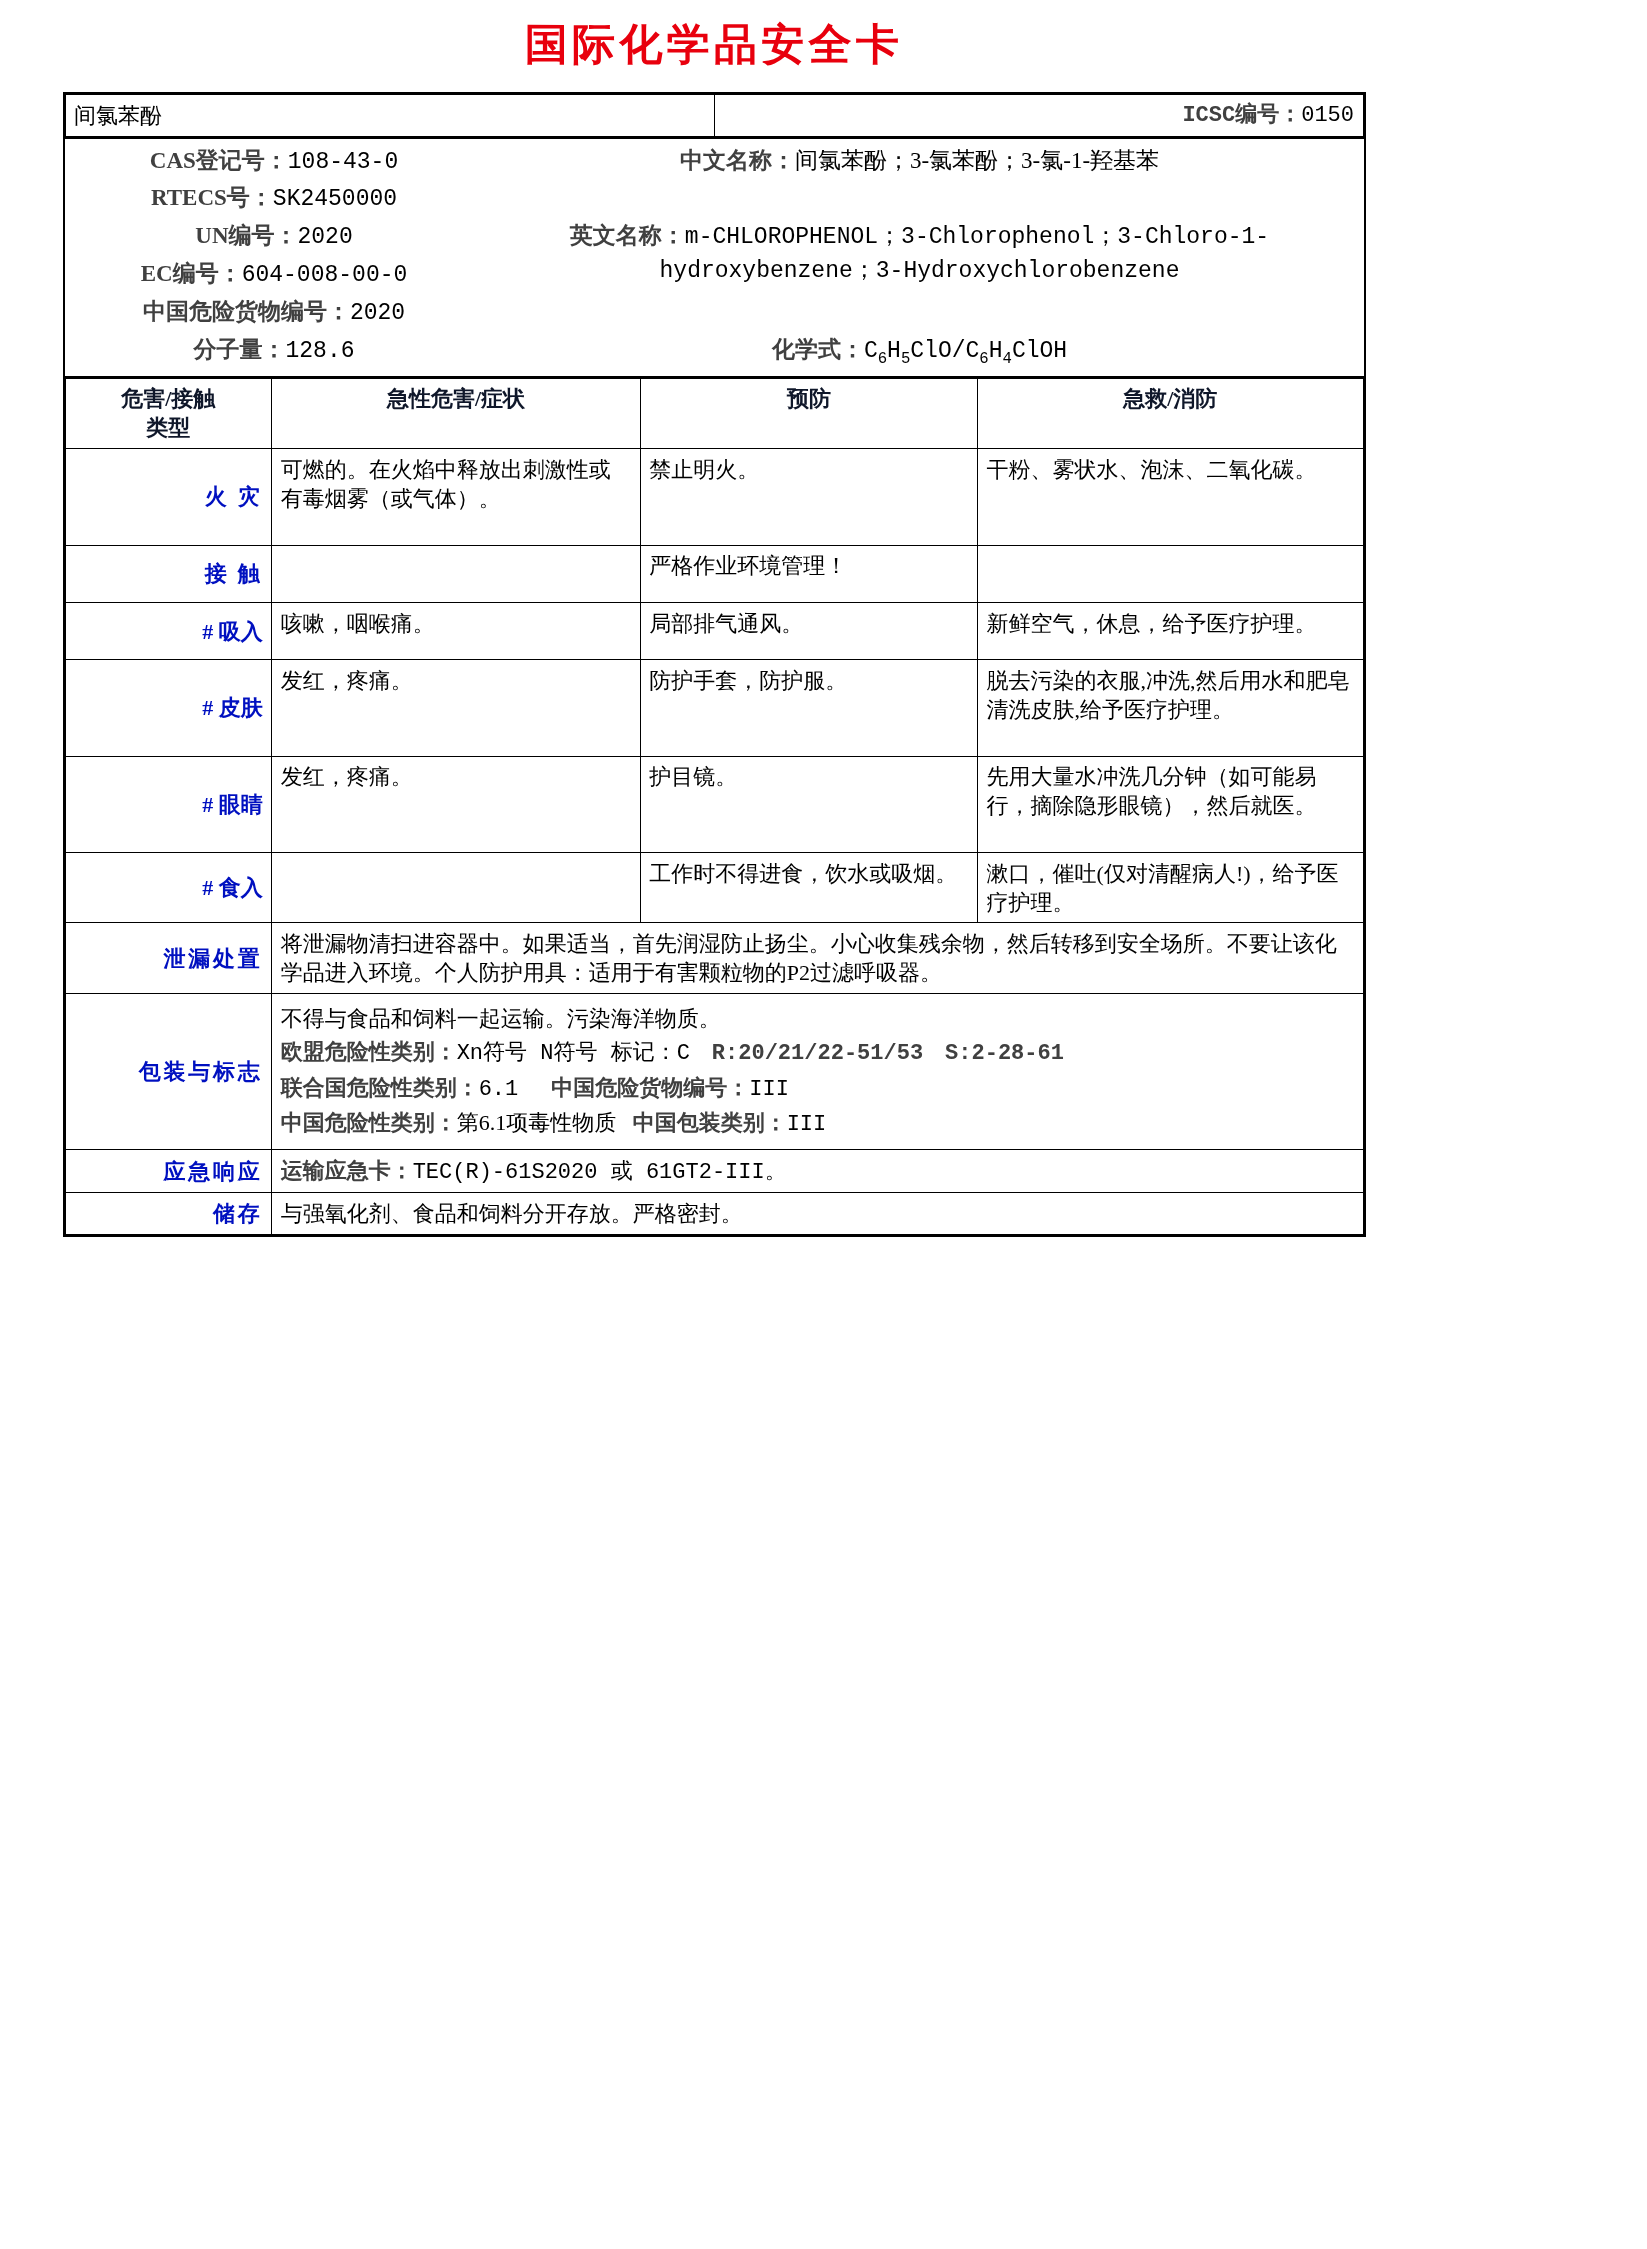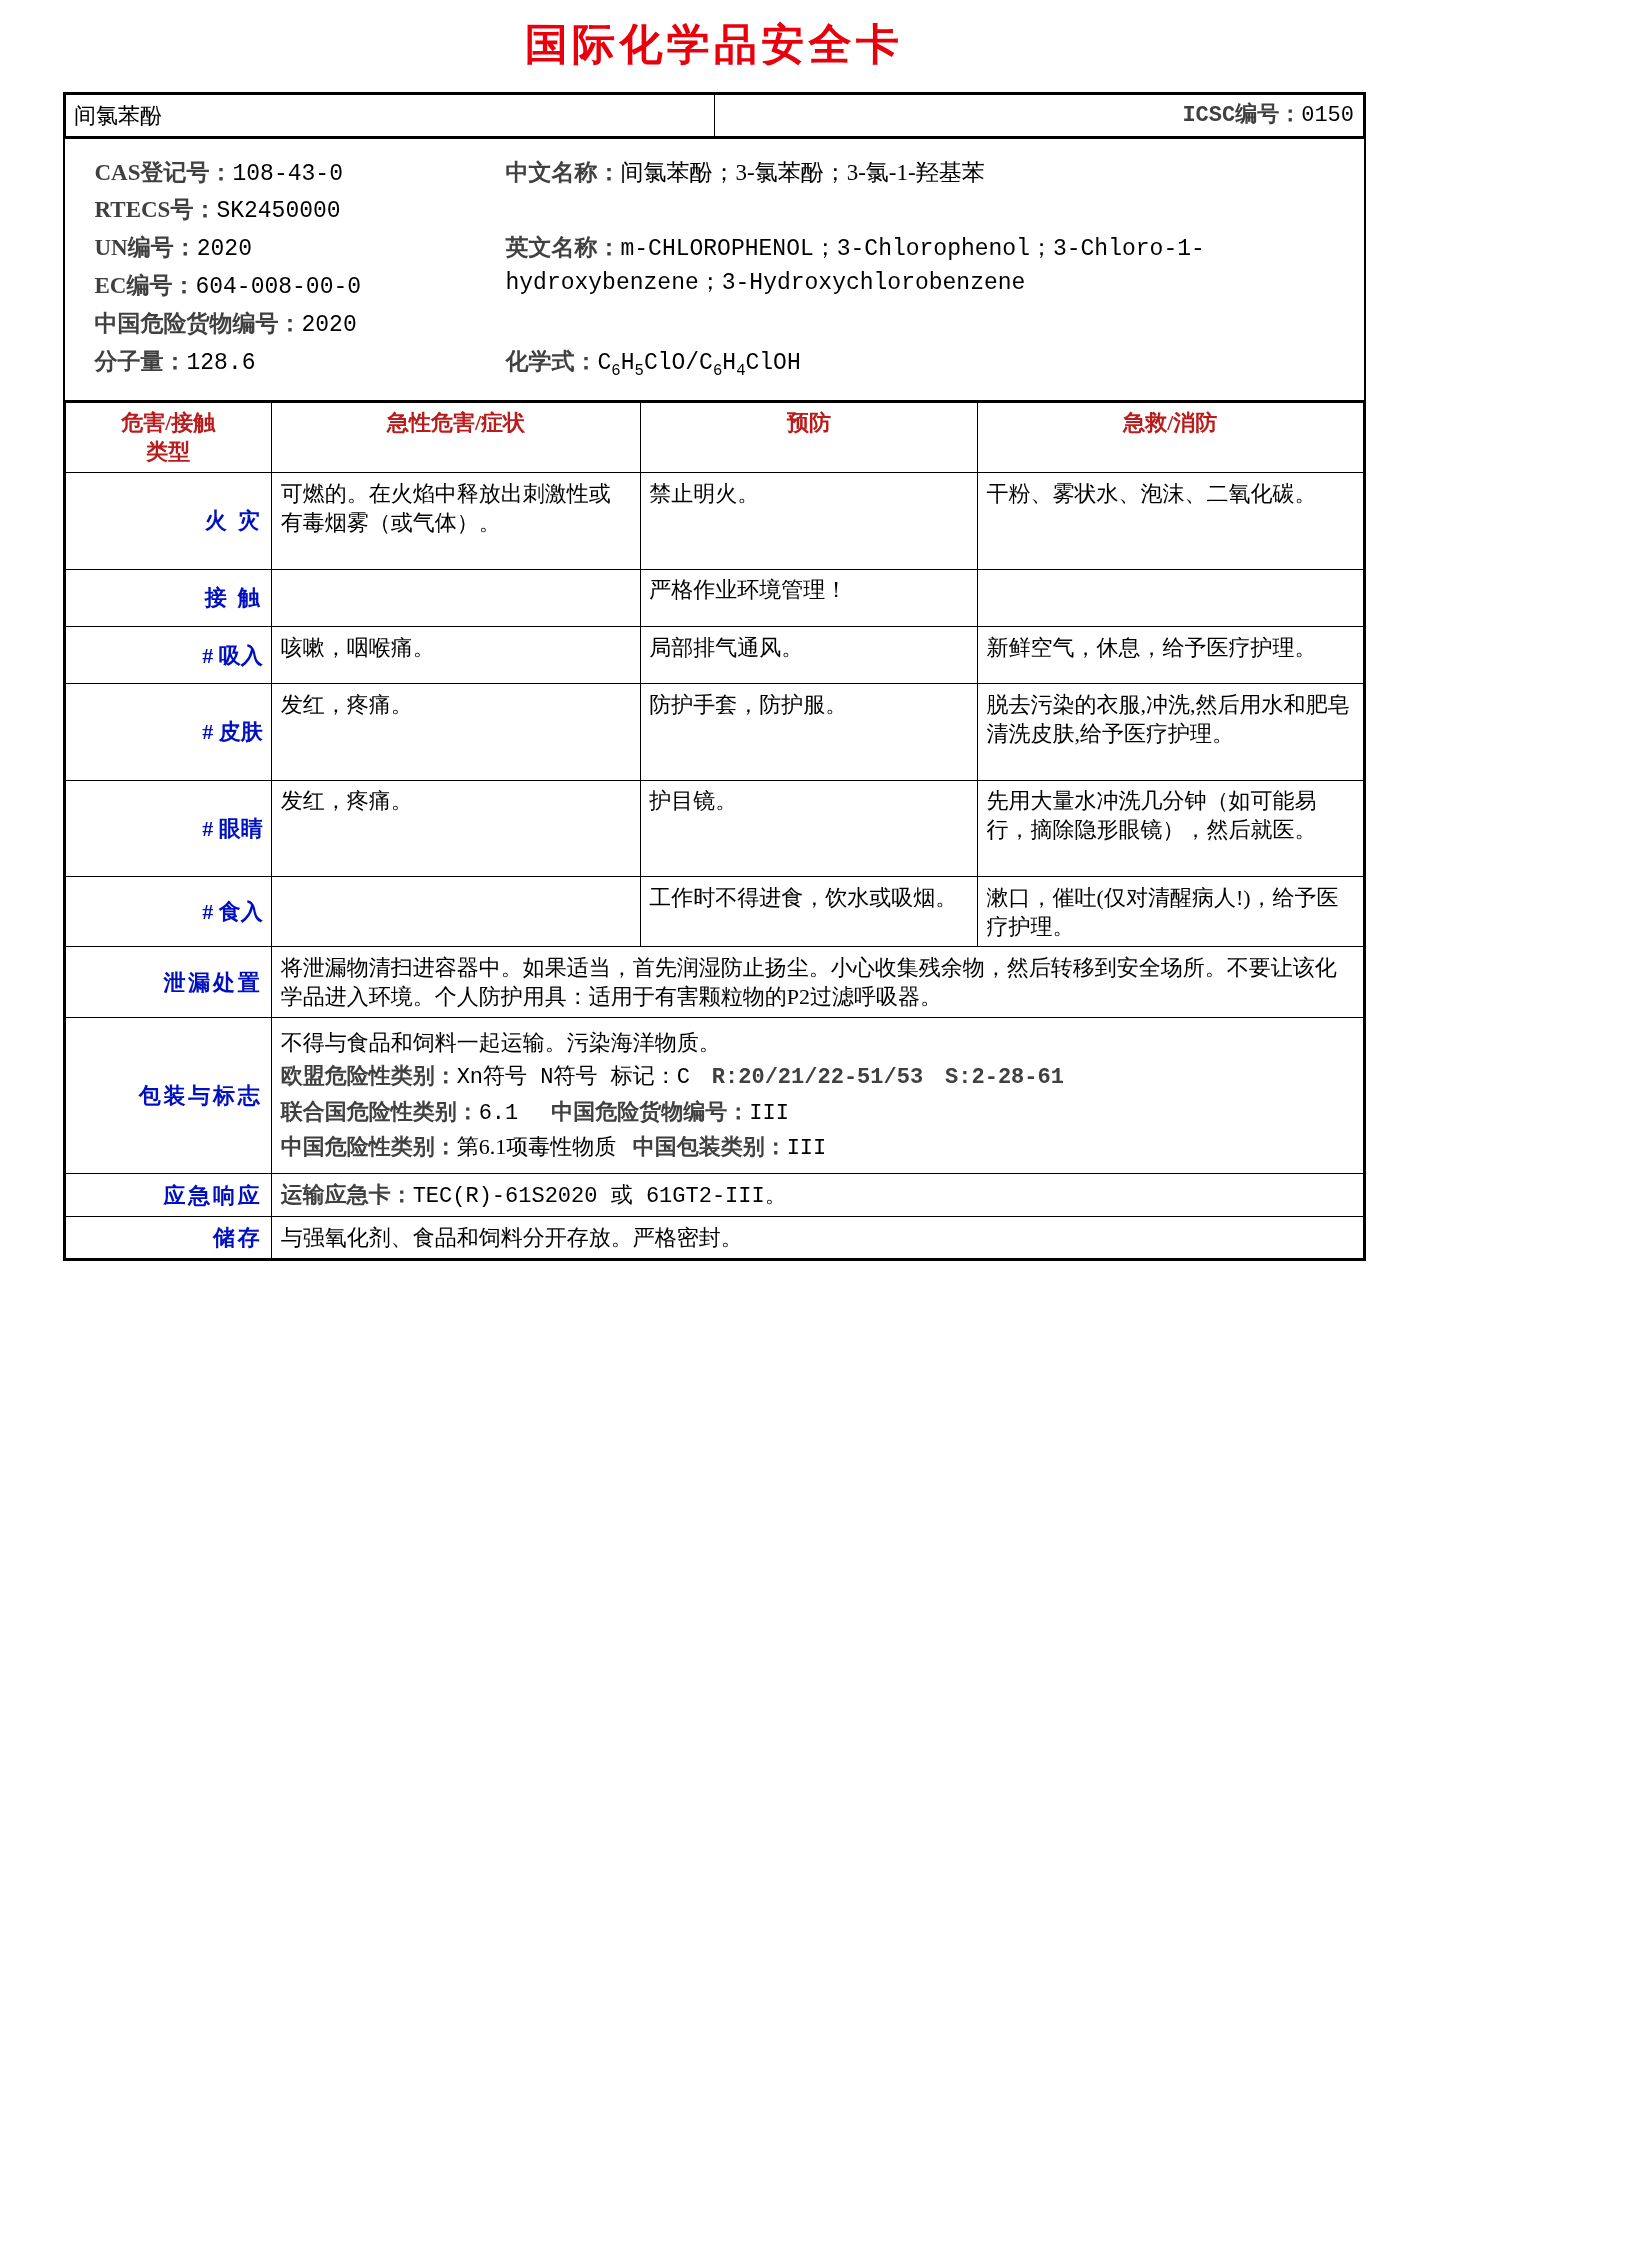--- a/index.html
+++ b/index.html
@@ -64,41 +64,42 @@
     font-weight: bold;
   }
   .mono {
     font-family: "Liberation Mono", "DejaVu Sans Mono", monospace;
   }
 
   
   .idblock {
     border-top: 2.1px solid #000;
     border-bottom: 2.1px solid #000;
-    padding: 16px;
+    padding: 4px;
+    text-align: center;
   }
   table.idtbl {
     width: 100%;
     border-collapse: collapse;
     table-layout: fixed;
   }
   table.idtbl td {
     border: none;
     vertical-align: top;
     padding: 2.1px 14px;
     font-size: 23px;
     line-height: 1.42;
   }
   .idleft { width: 383px; }
   .idline { white-space: nowrap; }
 
   
   .sec-hdr td {
     text-align: center;
-    color: #b91c1c;
+    color: #0f172a;
     font-weight: bold;
     font-size: 24px;
     padding: 10px 7px;
     line-height: 1.3;
   }
   .rowlabel {
     text-align: right;
     color: #0010c0;
     font-weight: bold;
     font-size: 24px;

